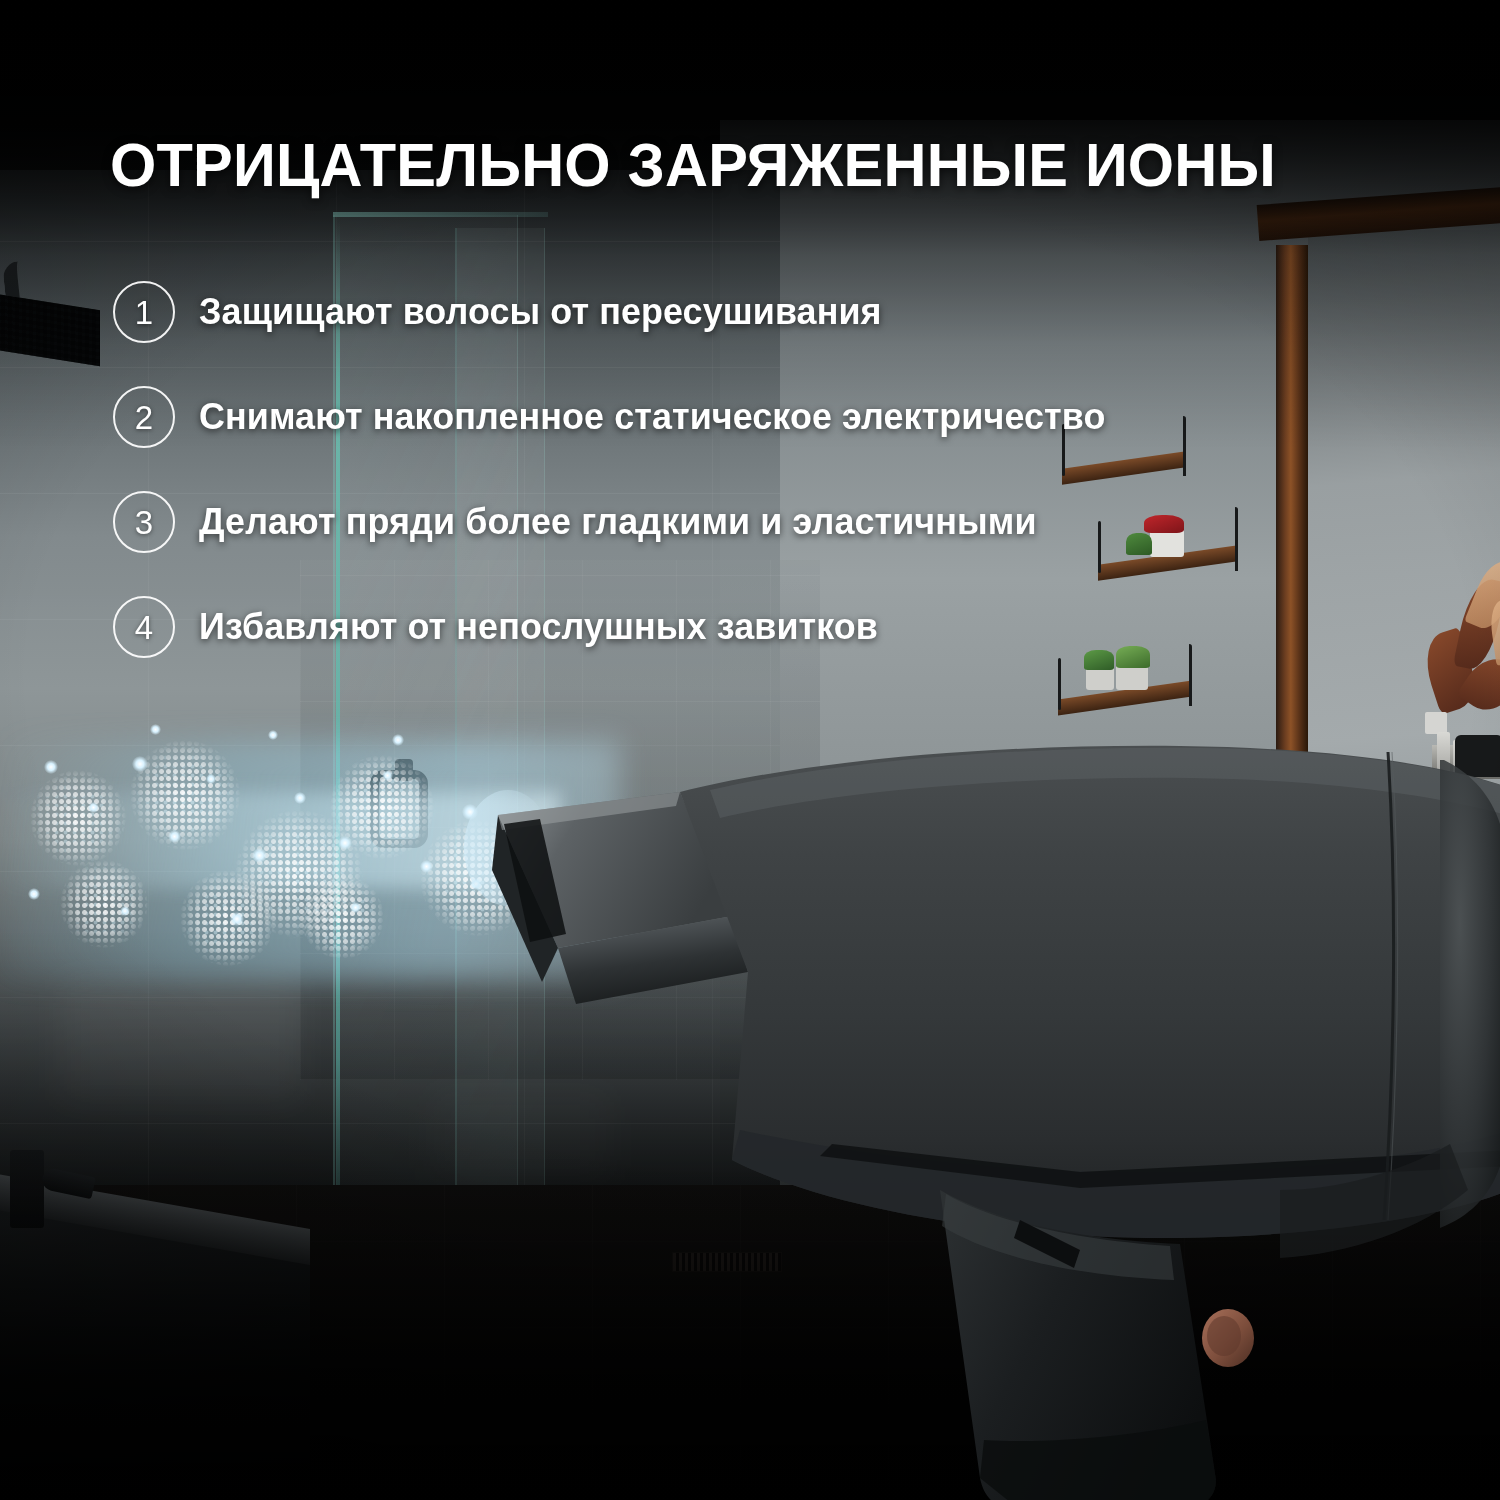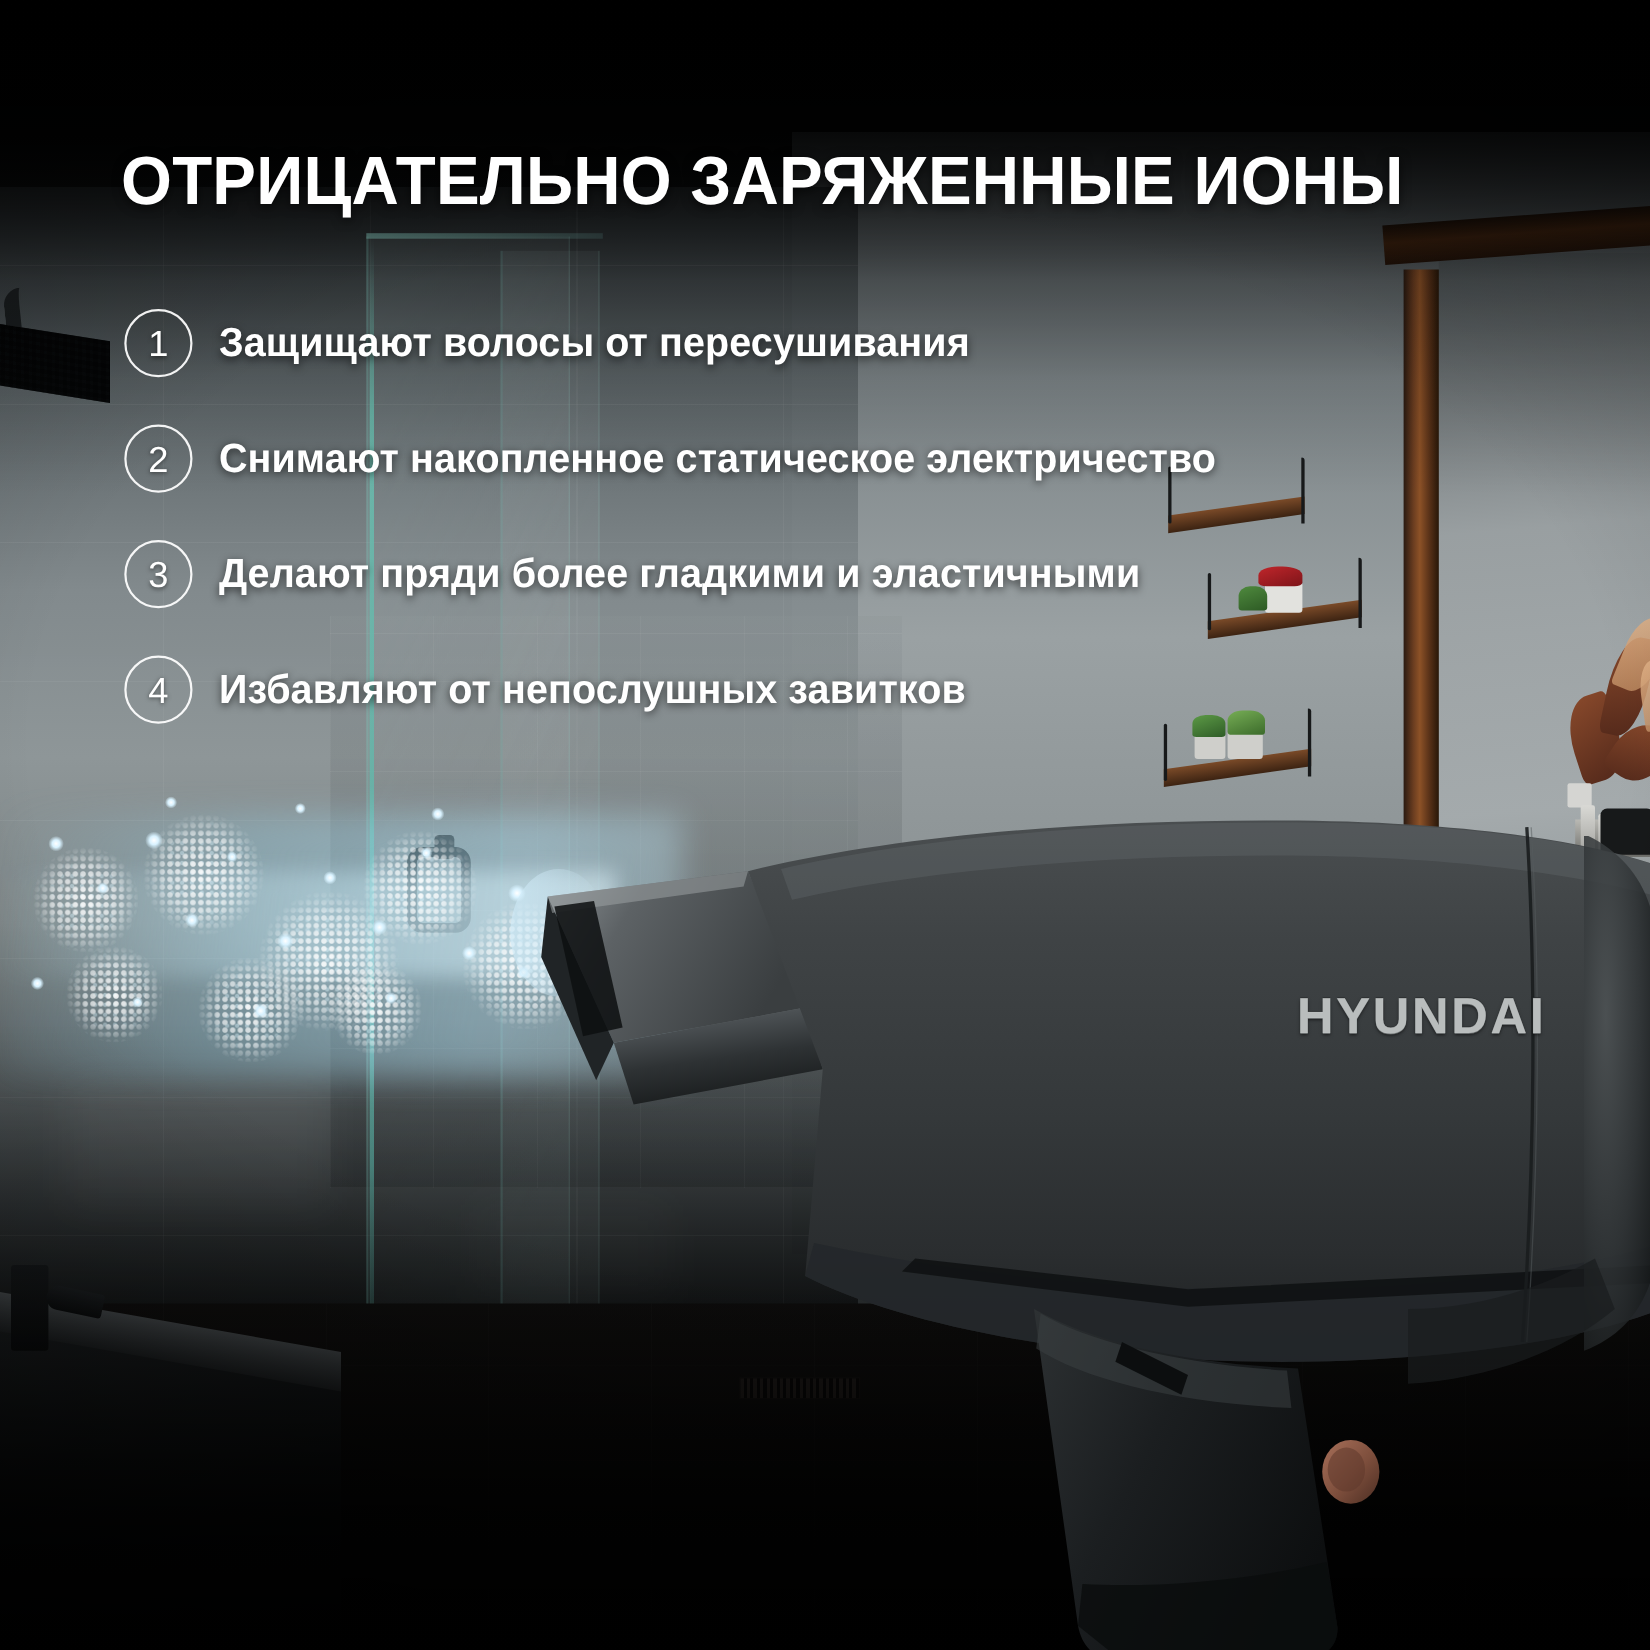--- a/index.html
+++ b/index.html
@@ -481,21 +481,20 @@
 
       <path d="M640,500 L700,530 L694,548 L634,518 Z" fill="#0c0e0f"></path>
 
       <ellipse cx="848" cy="618" rx="26" ry="29" fill="url(#copperG)"></ellipse>
       <ellipse cx="844" cy="616" rx="17" ry="20" fill="#5e382b" opacity="0.55"></ellipse>
 
       <path d="M900,470 C960,470 1020,452 1070,424 L1088,470
                C1040,510 970,534 900,538 Z" fill="#1a1d1e" opacity="0.7"></path>
     </svg>
 
-    <div class="logo">HYUNDAI</div>
   </div>
 
   <div class="content">
     <h1 class="headline">ОТРИЦАТЕЛЬНО ЗАРЯЖЕННЫЕ ИОНЫ</h1>
 
     <div class="bullets">
 
       <div class="bullet">
         <div class="badge">1</div>
         <div class="btext">Защищают волосы от пересушивания</div>

